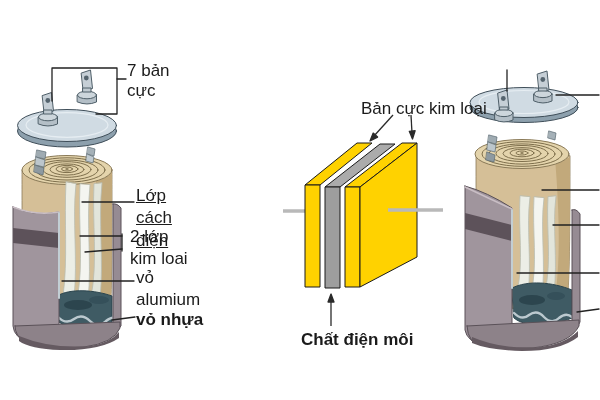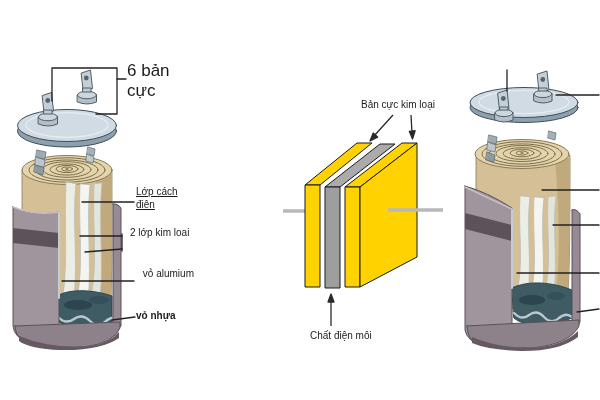--- a/index.html
+++ b/index.html
@@ -1,19 +1,19 @@
 <!DOCTYPE html>
 <html><head>
 <meta charset="utf-8">
 <style>
   html,body{margin:0;padding:0;background:#fff;}
   #stage{position:relative;width:600px;height:400px;background:#fff;overflow:hidden;
          font-family:"Liberation Sans",sans-serif;}
   #stage svg{position:absolute;left:0;top:0;}
-  .label{position:absolute;color:#1b1b1b;font-size:10px;line-height:1.32;}
+  .label{position:absolute;color:#1b1b1b;font-size:17px;line-height:1.32;}
   .label.big{font-size:17px;line-height:1.2;}
   .nowrap{white-space:nowrap;}
 </style>
 </head>
 <body>
 
 <div id="stage">
 
 <svg width="600" height="400" viewBox="0 0 600 400">
 
@@ -181,26 +181,26 @@
       <line x1="507" y1="70" x2="507" y2="91"></line>
       <line x1="556" y1="95" x2="599" y2="95"></line>
       <line x1="542" y1="190" x2="599" y2="190"></line>
       <line x1="553" y1="225" x2="599" y2="225"></line>
       <line x1="517" y1="273" x2="599" y2="273"></line>
       <line x1="577" y1="312" x2="599" y2="309"></line>
     </g>
   </g>
 </svg>
 
-  <div class="label big" style="left:127px;top:61px;width:62px;">6 bản cực</div>
+  <div class="label big" style="left:127px;top:61px;width:62px;">7 bản cực</div>
 
   <div class="label" style="left:136px;top:185px;width:58px;text-decoration:underline;">Lớp cách điện</div>
 
   <div class="label" style="left:130px;top:226px;width:64px;">2 lớp kim loai</div>
 
-  <div class="label" style="left:136px;top:267px;width:58px;text-align:right;">vỏ alumium</div>
+  <div class="label" style="left:136px;top:267px;width:58px;">vỏ alumium</div>
 
   <div class="label nowrap" style="left:136px;top:309px;font-weight:bold;">vỏ nhựa</div>
 
   <div class="label nowrap" style="left:361px;top:98px;">Bản cực kim loại</div>
 
-  <div class="label nowrap" style="left:310px;top:329px;">Chất điện môi</div>
+  <div class="label nowrap" style="left:301px;top:329px;font-weight:bold;">Chất điện môi</div>
 </div>
 
 </body></html>

